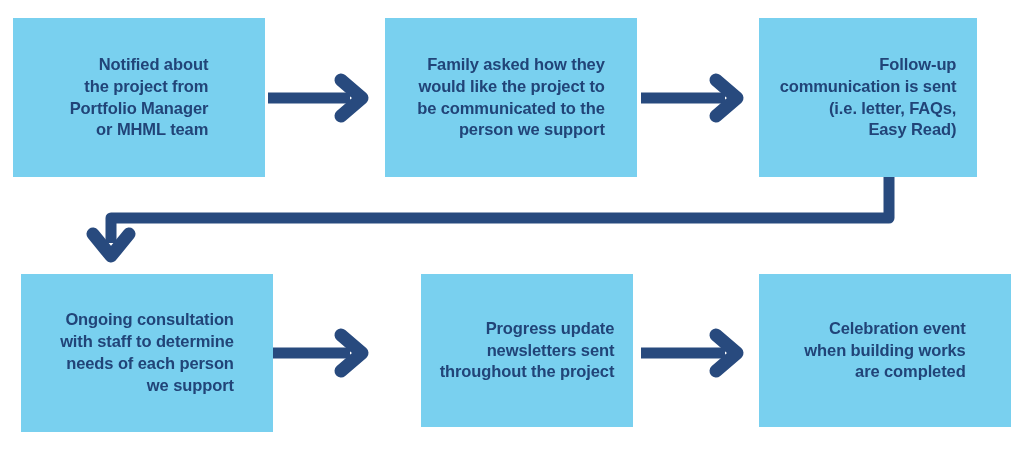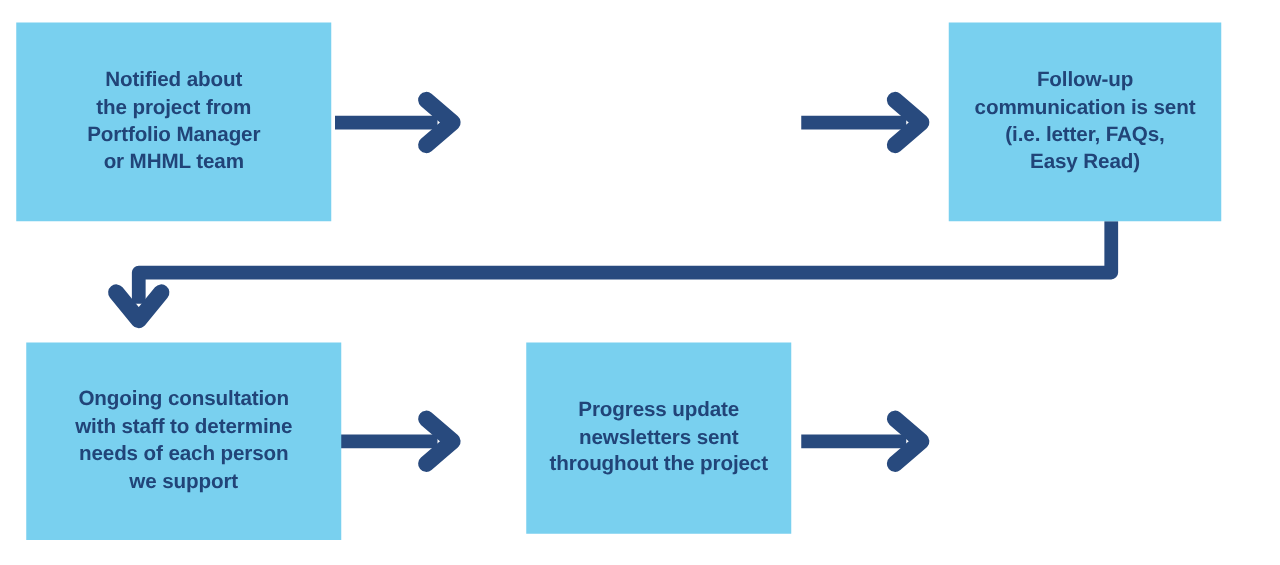--- a/index.html
+++ b/index.html
@@ -25,21 +25,21 @@
     align-items: center;
     justify-content: center;
     box-sizing: border-box;
     padding: 6px 10px;
   }
   .node-label {
     color: #214478;
     font-weight: bold;
     font-size: 16.5px;
     line-height: 1.33;
-    text-align: center;
+    text-align: right;
     letter-spacing: -0.1px;
     white-space: pre-line;
   }
   .connector-svg {
     position: absolute;
     left: 0;
     top: 0;
     width: 1024px;
     height: 452px;
     pointer-events: none;
@@ -89,20 +89,26 @@
     </g>
   </svg>
 
   <div class="node" id="node-1">
     <span class="node-label">Notified about
 the project from
 Portfolio Manager
 or MHML team</span>
   </div>
 
+  <div class="node" id="node-2">
+    <span class="node-label">Family asked how they
+would like the project to
+be communicated to the
+person we support</span>
+  </div>
 
   <div class="node" id="node-3">
     <span class="node-label">Follow-up
 communication is sent
 (i.e. letter, FAQs,
 Easy Read)</span>
   </div>
 
   <div class="node" id="node-4">
     <span class="node-label">Ongoing consultation
@@ -110,14 +116,19 @@
 needs of each person
 we support</span>
   </div>
 
   <div class="node" id="node-5">
     <span class="node-label">Progress update
 newsletters sent
 throughout the project</span>
   </div>
 
+  <div class="node" id="node-6">
+    <span class="node-label">Celebration event
+when building works
+are completed</span>
+  </div>
 
 </div>
 
 </body></html>

